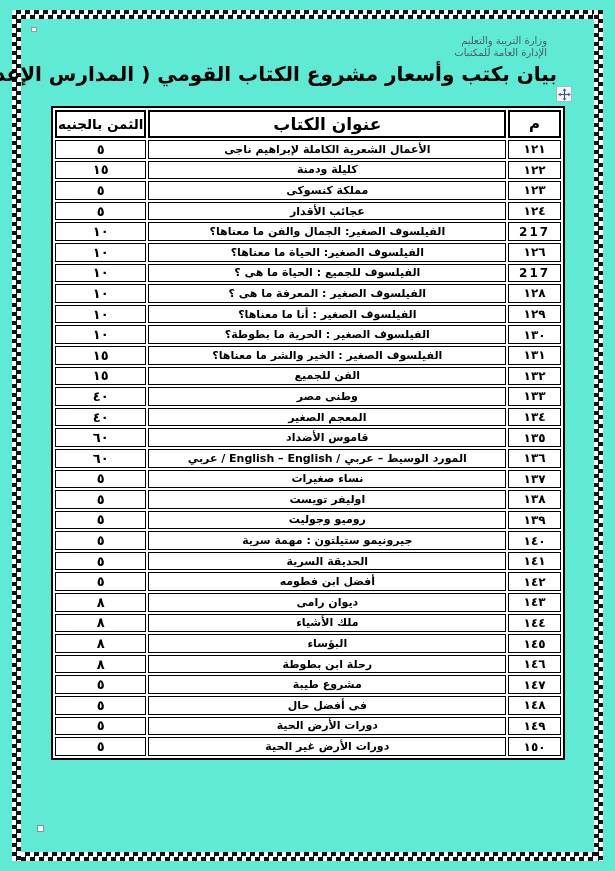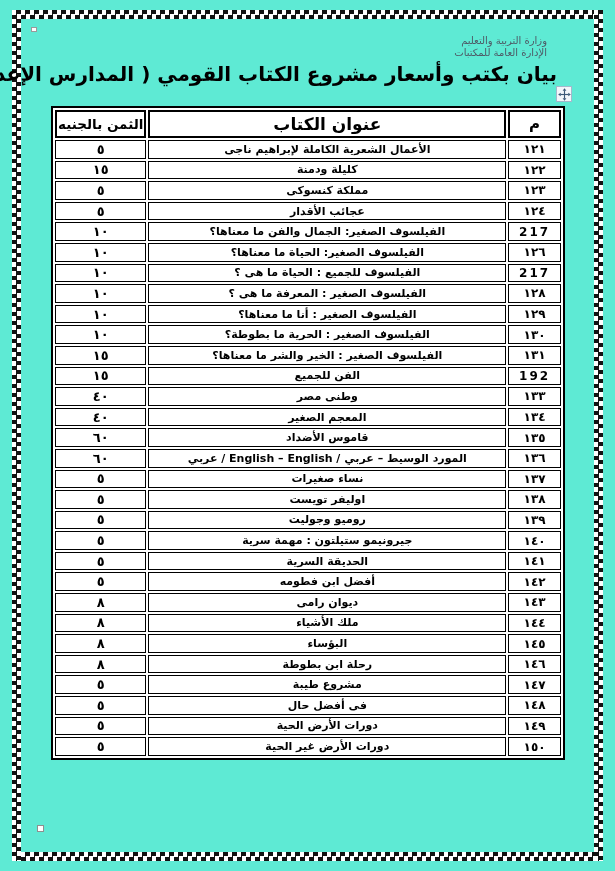--- a/index.html
+++ b/index.html
@@ -169,21 +169,21 @@
             <td class="c-number">١٣٠</td>
             <td class="c-title">الفيلسوف الصغير : الحرية ما بطوطة؟</td>
             <td class="c-price">١٠</td>
           </tr>
           <tr>
             <td class="c-number">١٣١</td>
             <td class="c-title">الفيلسوف الصغير : الخير والشر ما معناها؟</td>
             <td class="c-price">١٥</td>
           </tr>
           <tr>
-            <td class="c-number">192</td>
+            <td class="c-number">١٣٢</td>
             <td class="c-title">الفن للجميع</td>
             <td class="c-price">١٥</td>
           </tr>
           <tr>
             <td class="c-number">١٣٣</td>
             <td class="c-title">وطنى مصر</td>
             <td class="c-price">٤٠</td>
           </tr>
           <tr>
             <td class="c-number">١٣٤</td>

